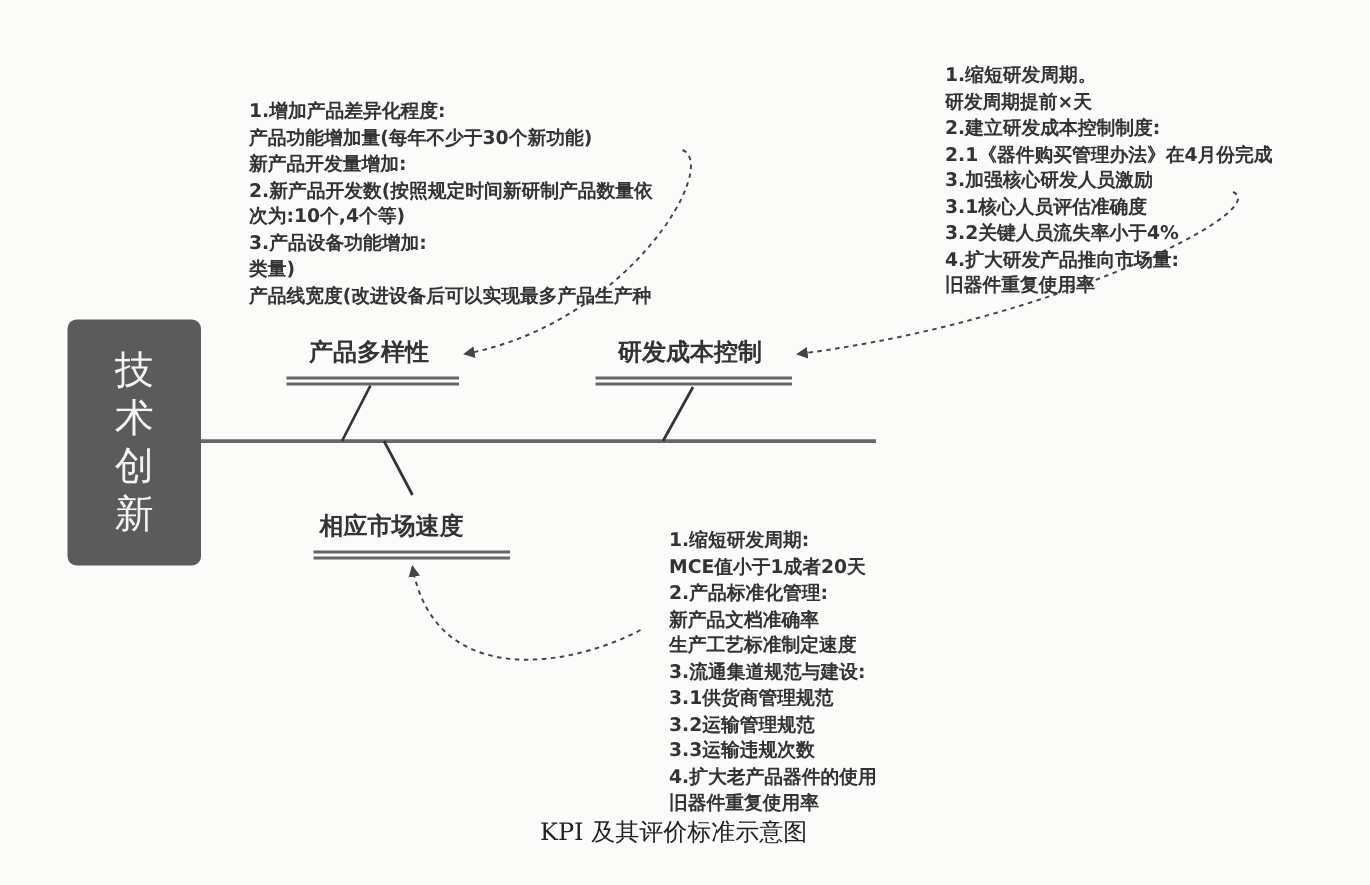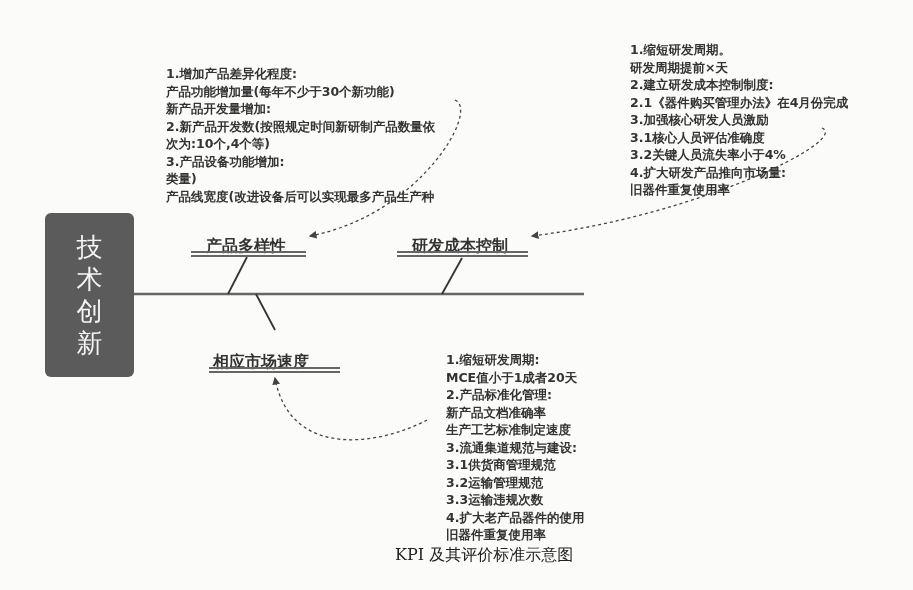--- a/index.html
+++ b/index.html
@@ -2,25 +2,25 @@
 <html><head>
 <meta charset="utf-8">
 <style>
   html, body { margin:0; padding:0; }
   body { width:913px; height:590px; background:#fbfbf9; position:relative; overflow:hidden;
          font-family:"DejaVu Sans","Liberation Sans",sans-serif; color:#2a2a2a; }
   .abs { position:absolute; }
   .head-box { left:45px; top:213px; width:89px; height:164px; background:#5b5b5b; border-radius:6px;
               display:flex; flex-direction:column; align-items:center; justify-content:center; }
   .head-box span { color:#f4f4f4; font-size:26px; line-height:32px; display:block; }
-  .branch-label { font-size:16px; font-weight:bold; color:#333; white-space:nowrap;margin-top:11px; }
+  .branch-label { font-size:16px; font-weight:bold; color:#333; white-space:nowrap; }
   .dbl { border-top:2px solid #666; border-bottom:2px solid #666; height:2px; }
   .note { font-size:12.5px; line-height:17.5px; font-weight:bold; color:#333; white-space:nowrap; }
   .note div { margin:0; }
-  .caption { font-family:"DejaVu Serif","Liberation Serif",serif; font-size:16px; color:#222; white-space:nowrap;margin-left:35px; }
+  .caption { font-family:"DejaVu Serif","Liberation Serif",serif; font-size:16px; color:#222; white-space:nowrap; }
   svg.lines { position:absolute; left:0; top:0; }
 </style>
 </head>
 <body>
 
 <svg class="lines" width="913" height="590">
   <defs>
     <marker id="arr" markerWidth="6" markerHeight="6" refX="5" refY="3" orient="auto">
       <path d="M0,0 L6,3 L0,6 z" fill="#444"></path>
     </marker>

